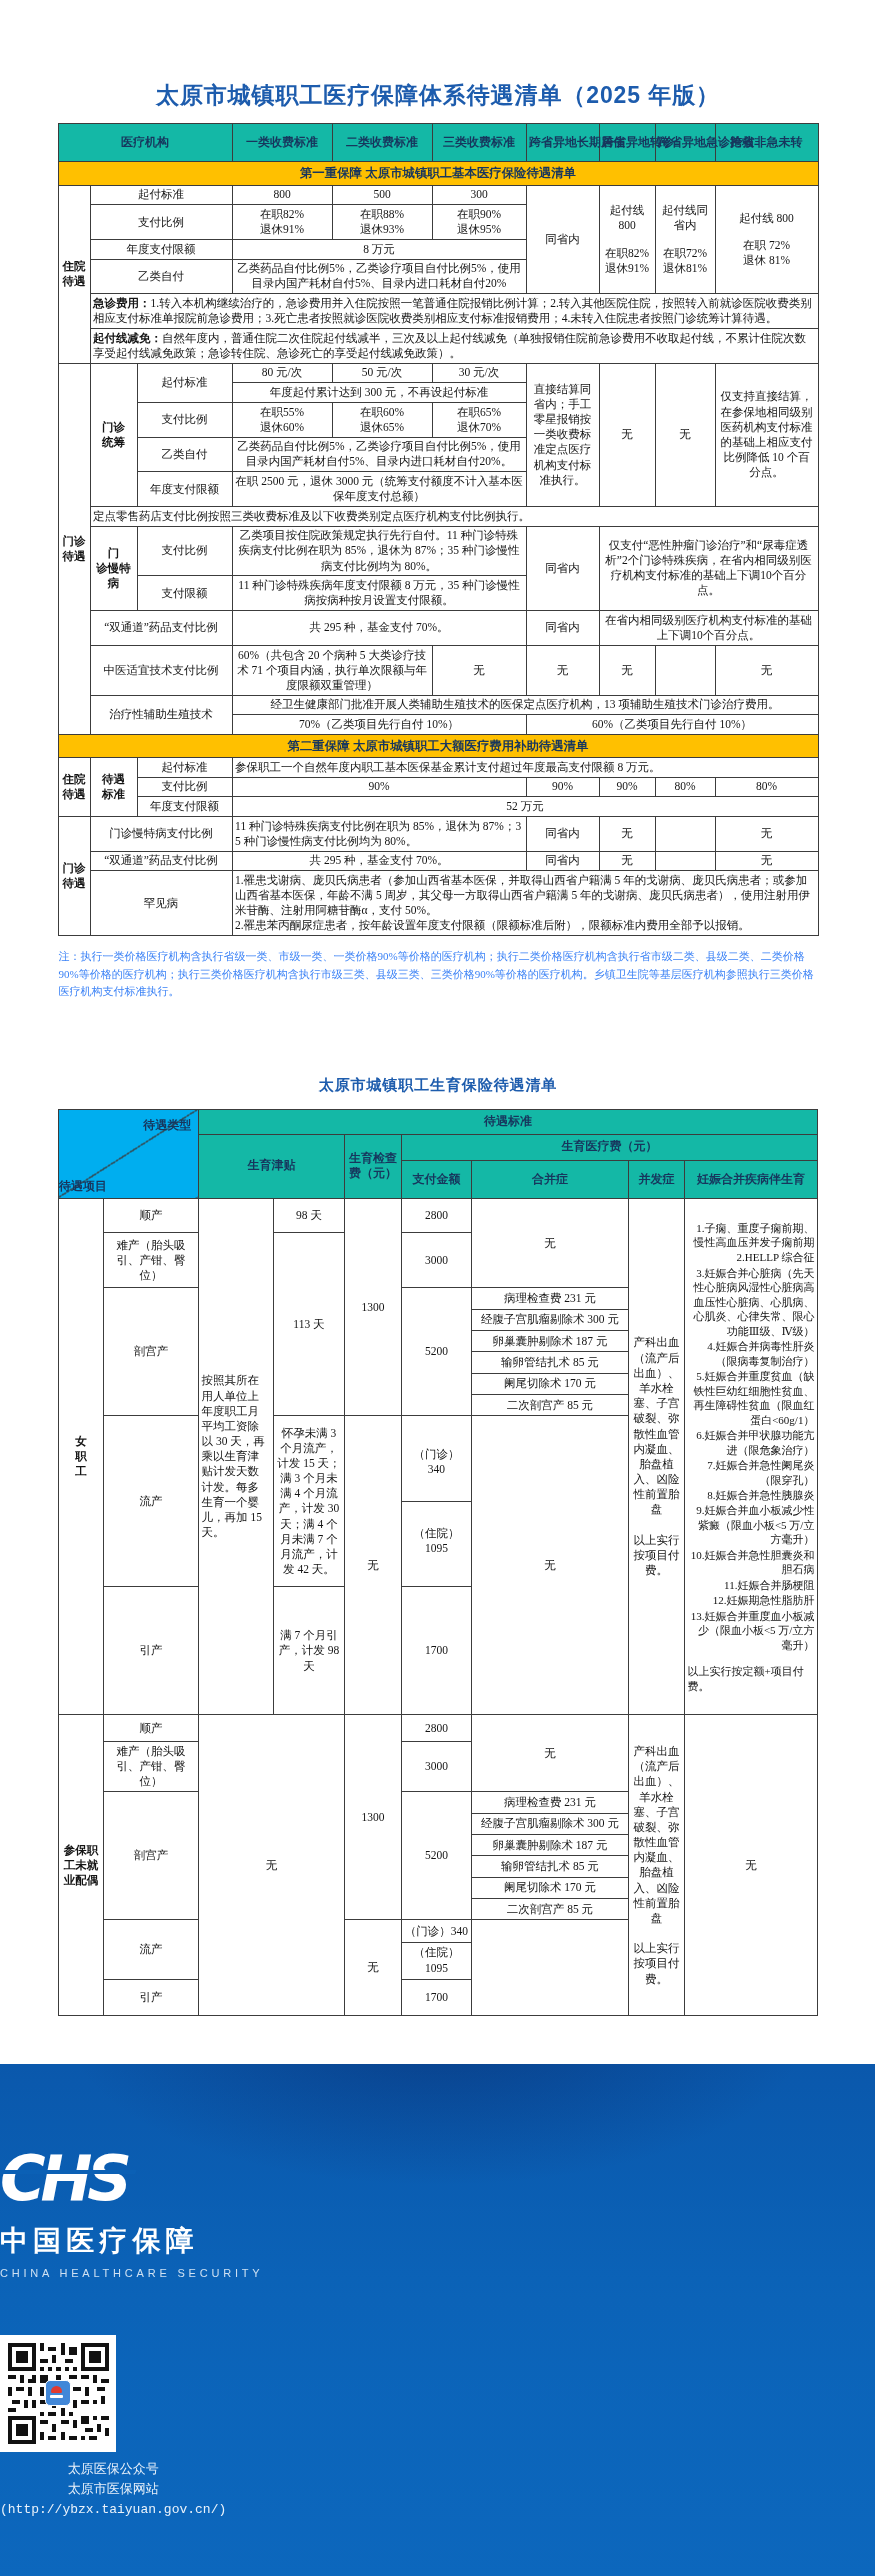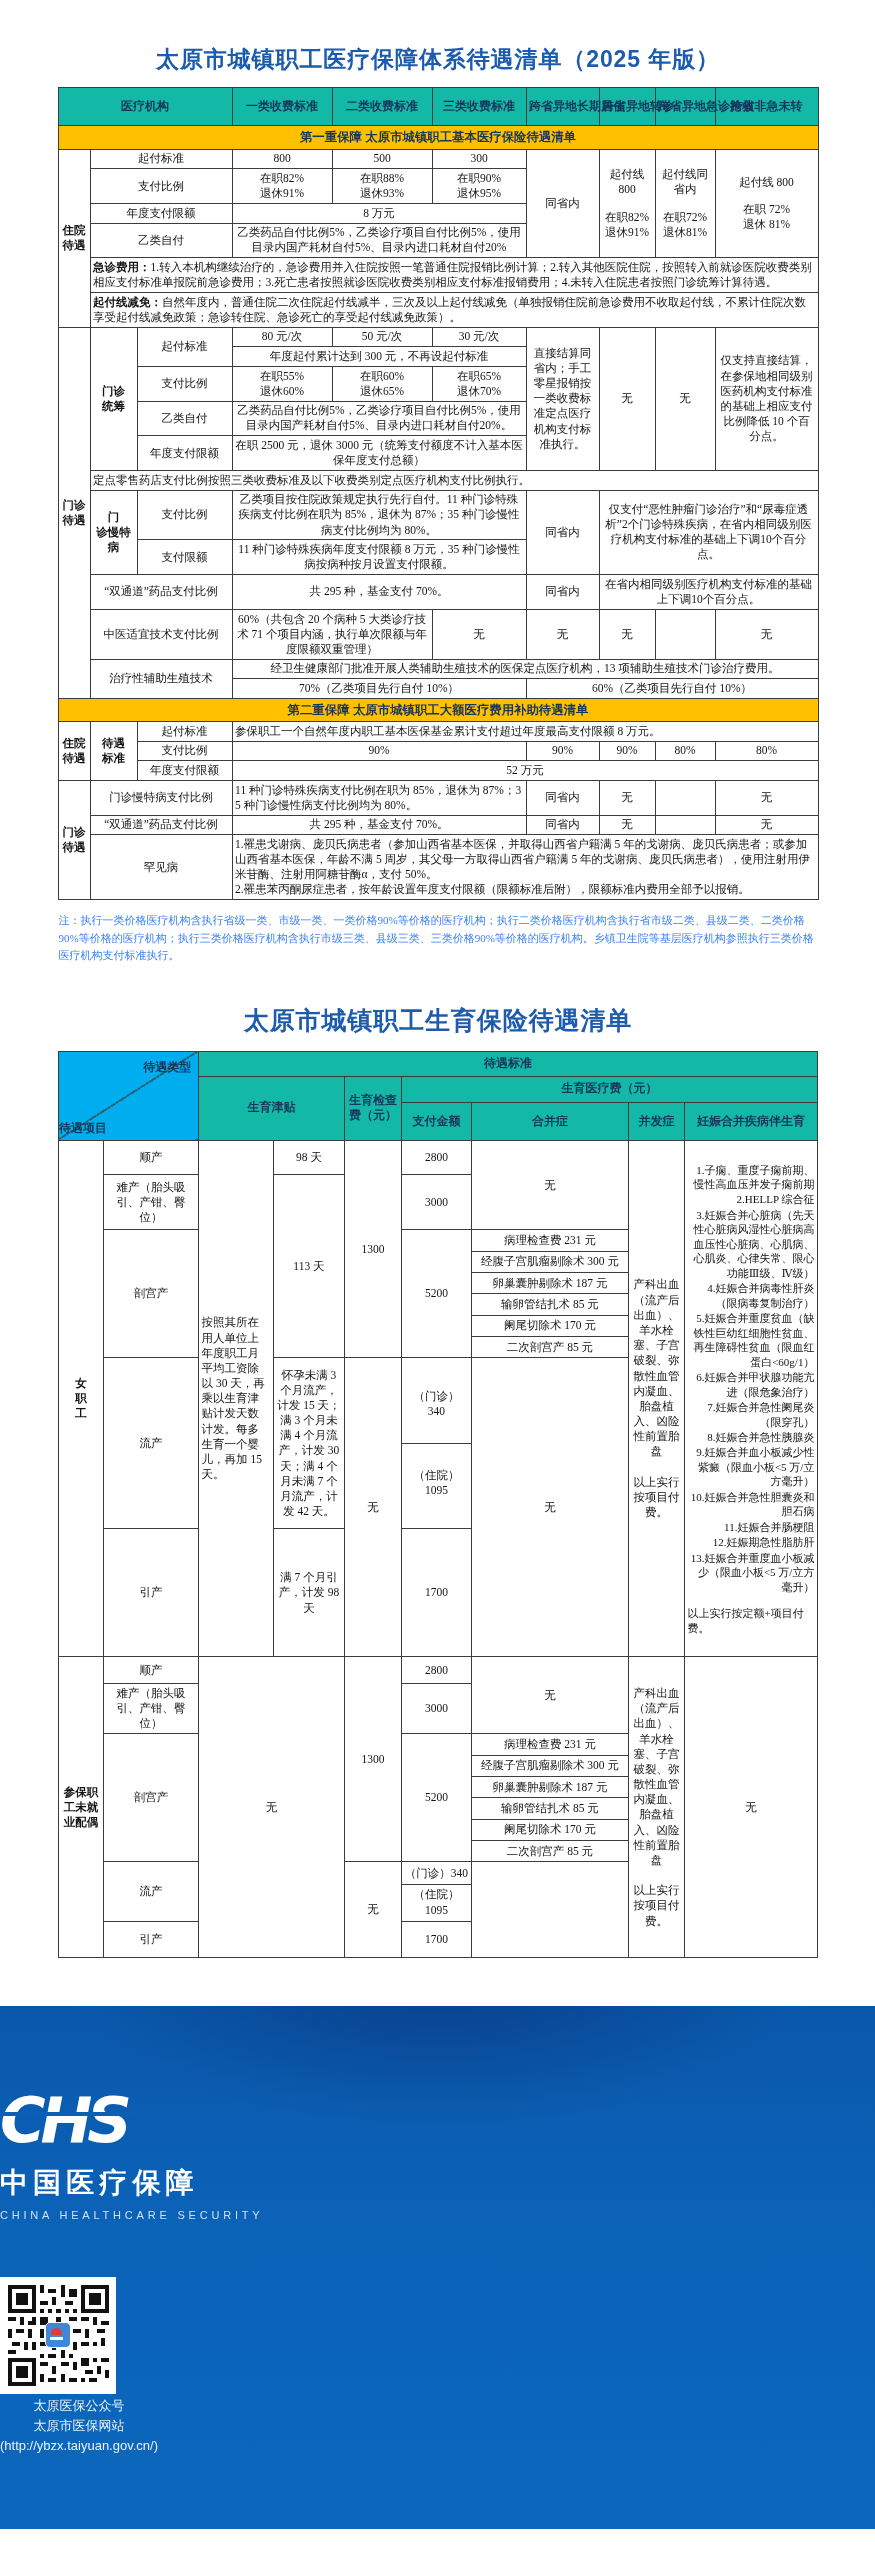--- a/index.html
+++ b/index.html
@@ -1,19 +1,19 @@
 <!DOCTYPE html>
 <html style="font-size:13.7px"><head>
 <meta charset="utf-8">
 <style>
   html,body{margin:0;padding:0;background:#ffffff;}
   .page{width:876px;min-height:2576px;margin:0 auto;background:#fff;position:relative;font-family:"Liberation Serif","DejaVu Serif",serif;}
-  .title{font-family:"Liberation Sans","DejaVu Sans",sans-serif;font-weight:bold;color:#1d5cad;text-align:center;letter-spacing:0.9px;}
+  .title{font-family:"Liberation Sans","DejaVu Sans",sans-serif;font-weight:bold;color:#1d5cad;text-align:center;letter-spacing:0.9px;margin-top:36px;}
   .title1{font-size:23px;padding-top:44px;margin-bottom:12px;}
-  .title2{font-size:25px;padding-top:39px;margin-bottom:13.7px;}
+  .title2{font-size:15px;padding-top:39px;margin-bottom:13.7px;}
   table{border-collapse:collapse;table-layout:fixed;width:759px;margin:0 auto;}
   td{border:0.9px solid #3c3c3c;text-align:center;vertical-align:middle;padding:1.7px 2.6px;font-size:11.5px;line-height:1.32;color:#141414;word-break:break-all;}
   .hd{background:#14b8a6;color:#17365d;font-family:"Liberation Sans","DejaVu Sans",sans-serif;font-weight:bold;font-size:12px;height:34px;word-break:keep-all;}
   .banner{background:#FFC000;color:#17365d;font-family:"Liberation Sans","DejaVu Sans",sans-serif;font-weight:bold;font-size:12.4px;height:19px;}
   .pre{white-space:pre-line;}
   .lft{text-align:left;}
   .twoPart .top{display:block;margin-bottom:12px;white-space:pre-line;}
   .twoPart .bot{display:block;white-space:pre-line;}
   .note{width:759px;margin:12px auto 0 auto;font-size:11px;line-height:1.6;color:#3b82f6;text-align:left;}
   .stack{padding:0;}
@@ -32,21 +32,21 @@
     display:flex;flex-direction:column;align-items:flex-start;}
   .chs{font-family:"DejaVu Sans","Liberation Sans",sans-serif;font-weight:bold;font-style:italic;
     font-size:62px;color:#ffffff;letter-spacing:-5.1px;line-height:1;margin-top:84px;position:relative;}
   .chs .slit{position:absolute;left:-3.4px;right:-8.6px;top:22px;height:4.3px;background:#0b60b5;transform:skewX(-18deg);}
   .brandCn{font-family:"Liberation Sans","DejaVu Sans",sans-serif;font-weight:bold;color:#ffffff;font-size:28px;letter-spacing:5.1px;margin-top:12px;}
   .brandEn{font-family:"Liberation Sans","DejaVu Sans",sans-serif;color:#cfe1f3;font-size:11px;letter-spacing:3.8px;margin-top:6.8px;}
   .qrBox{margin-top:56px;background:#ffffff;padding:7.7px;position:relative;line-height:0;}
   .qrBadge{position:absolute;left:50%;top:50%;transform:translate(-50%,-50%);width:24px;height:24px;background:#4187d8;border:1.7px solid #ffffff;border-radius:5.1px;}
   .qrBadge .arc{position:absolute;left:5.1px;top:4.3px;width:11px;height:7.7px;background:#e23b30;border-radius:6px 6px 1.7px 1.7px;}
   .qrBadge .bar{position:absolute;left:4.3px;top:13.7px;width:13px;height:2.6px;background:#ffffff;border-radius:0.9px;}
-  .qrCap{font-family:Liberation Sans, sans-serif;color:#eaf2fb;font-size:13px;line-height:1.55;text-align:center;margin-top:2px;}
+  .qrCap{font-family:Liberation Mono, monospace;color:#eaf2fb;font-size:13px;line-height:1.55;text-align:center;margin-top:8px;}
   .grp{font-weight:bold;}
   .h40{height:34px;} .h64{height:55px;} .h200{height:171px;} .h150{height:128px;}
   .h32{height:27px;} .h48{height:41px;} .h70{height:60px;} .h42{height:36px;}
 </style>
 </head>
 <body>
 
 <div class="page">
 
   <div class="title title1">太原市城镇职工医疗保障体系待遇清单（2025 年版）</div>

